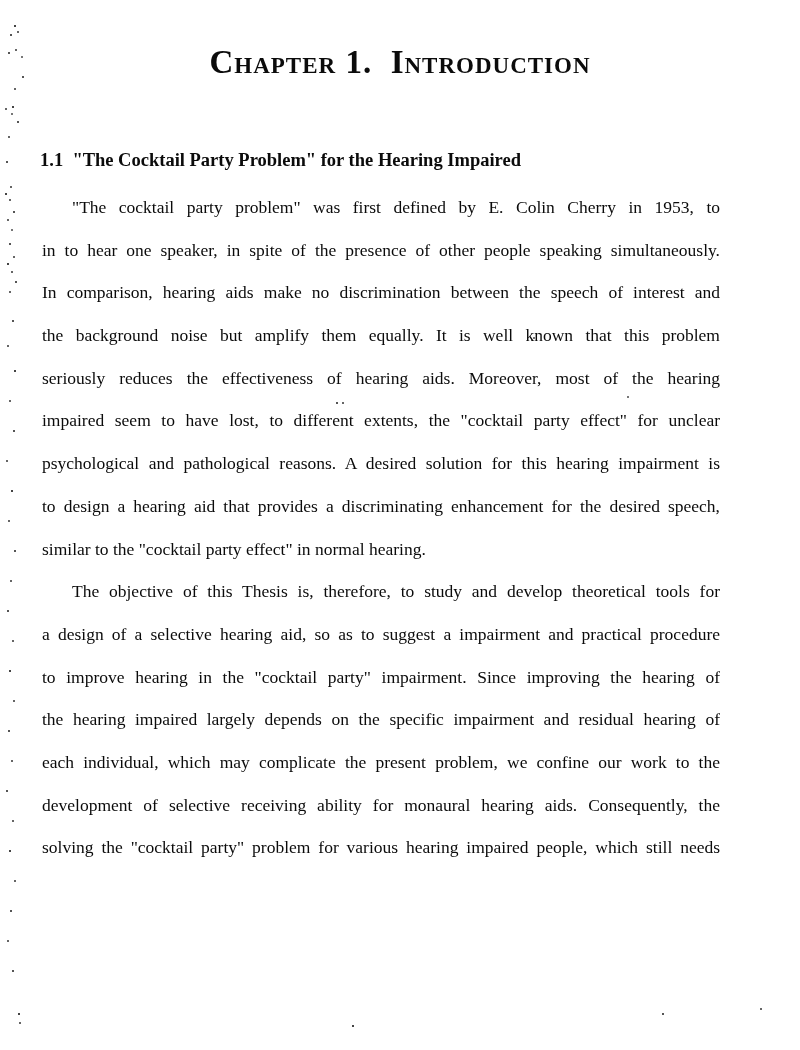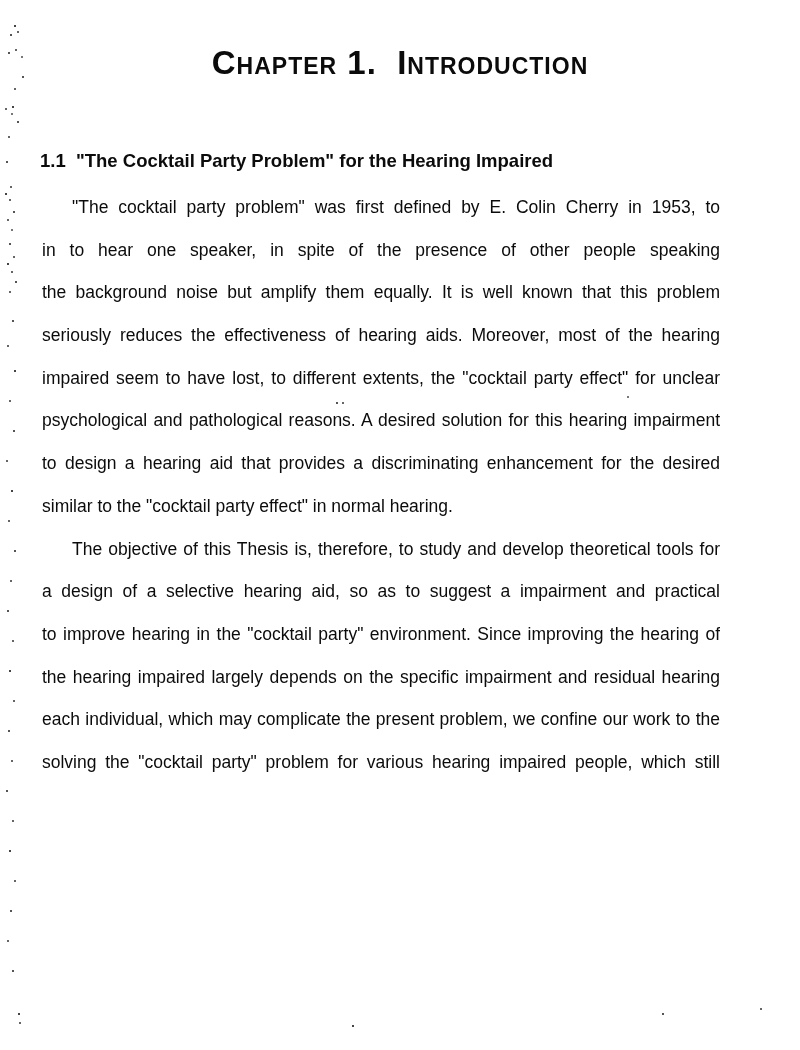--- a/index.html
+++ b/index.html
@@ -6,21 +6,21 @@
     margin: 0;
     padding: 0;
     background: #ffffff;
   }
   .page {
     position: relative;
     width: 800px;
     height: 1050px;
     background: #ffffff;
     overflow: hidden;
-    font-family: Liberation Sans, sans-serif;
+    font-family: Liberation Serif, serif;
     color: #0b0b0b;
   }
   .chapter-title {
     position: absolute;
     top: 44px;
     left: 0;
     width: 800px;
     text-align: center;
     font-size: 33px;
     font-weight: bold;
@@ -98,29 +98,31 @@
 <body>
 
 <div class="page">
   <div class="speckles"></div>
   <h1 class="chapter-title">Chapter 1.  Introduction</h1>
   <h2 class="section-heading">1.1  "The Cocktail Party Problem" for the Hearing Impaired</h2>
   <div class="body-text">
       <div class="para">
         <div class="line first">"The cocktail party problem" was first defined by E. Colin Cherry in 1953, to</div>
         <div class="line">in to hear one speaker, in spite of the presence of other people speaking simultaneously.</div>
+        <div class="line">In comparison, hearing aids make no discrimination between the speech of interest and</div>
         <div class="line">the background noise but amplify them equally. It is well known that this problem</div>
         <div class="line">seriously reduces the effectiveness of hearing aids. Moreover, most of the hearing</div>
         <div class="line">impaired seem to have lost, to different extents, the "cocktail party effect" for unclear</div>
         <div class="line">psychological and pathological reasons. A desired solution for this hearing impairment is</div>
         <div class="line">to design a hearing aid that provides a discriminating enhancement for the desired speech,</div>
         <div class="line last">similar to the "cocktail party effect" in normal hearing.</div>
       </div>
       <div class="para">
         <div class="line first">The objective of this Thesis is, therefore, to study and develop theoretical tools for</div>
         <div class="line">a design of a selective hearing aid, so as to suggest a impairment and practical procedure</div>
-        <div class="line">to improve hearing in the "cocktail party" environment. Since improving the hearing of</div>
+        <div class="line">to improve hearing in the "cocktail party" impairment. Since improving the hearing of</div>
         <div class="line">the hearing impaired largely depends on the specific impairment and residual hearing of</div>
         <div class="line">each individual, which may complicate the present problem, we confine our work to the</div>
+        <div class="line">development of selective receiving ability for monaural hearing aids. Consequently, the</div>
         <div class="line">solving the "cocktail party" problem for various hearing impaired people, which still needs</div>
       </div>
     </div>
 </div>
 
 </body></html>

